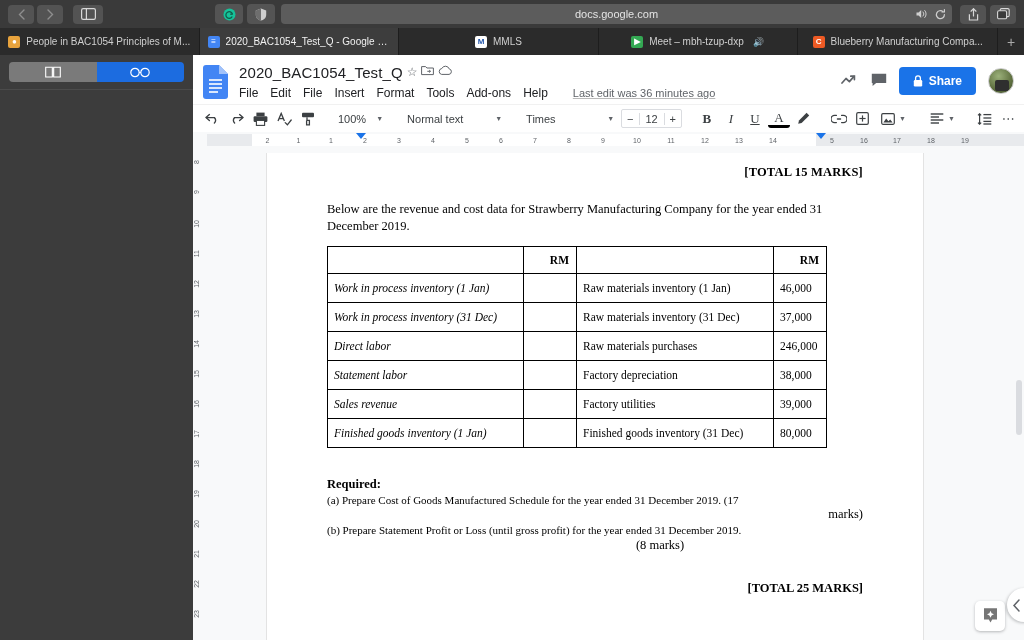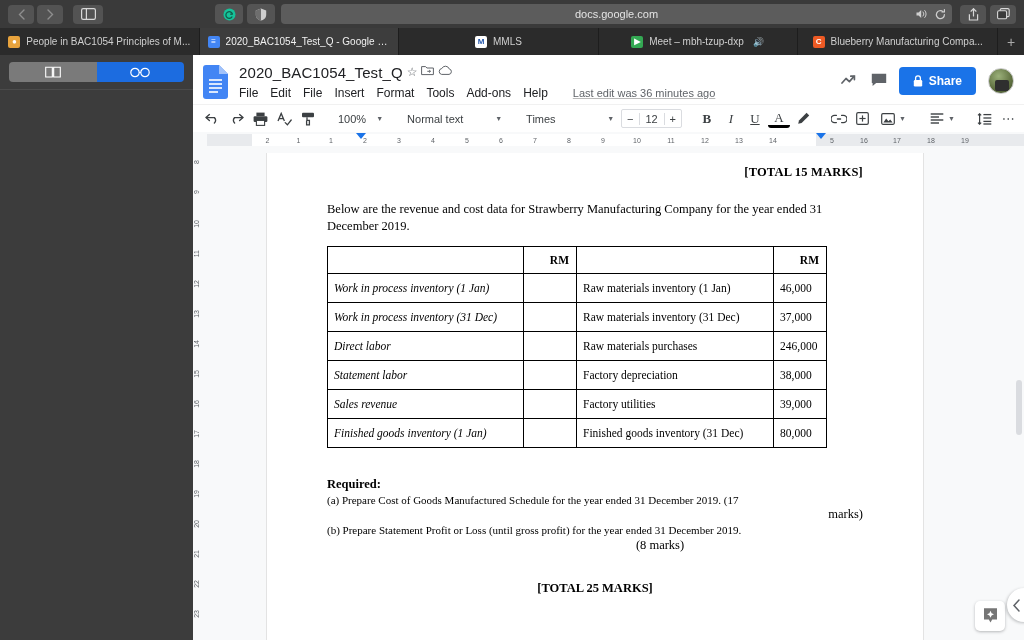--- a/index.html
+++ b/index.html
@@ -163,21 +163,21 @@
   td.c1 { width: 196px; padding-left: 11px; font-style: italic; }
   td.c2 { width: 53px; }
   td.c3 { width: 197px; padding-left: 9px; }
   td.c4 { width: 53px; text-align: left; padding-left: 6px; }
   tr.hdr td { font-weight: bold; text-align: right; height: 27px; padding-right: 7px; }
 
   .req-head { font-weight: bold; font-size: 12.5px; margin-top: 29px; }
   .req-line { font-size: 11px; margin-top: 1px; line-height: 1.3; }
   .req-right { text-align: right; font-size: 12.5px; }
   .req-center { text-align: center; font-size: 12.5px; padding-left: 130px; }
-  .doc-total-bottom { text-align: center; font-weight: bold; font-size: 12.5px; margin-top: 28px; }
+  .doc-total-bottom { text-align: right; font-weight: bold; font-size: 12.5px; margin-top: 28px; }
 
   .explore-btn { position: absolute; right: 19px; bottom: 9px; width: 30px; height: 30px;
     background: #fff; border-radius: 5px; box-shadow: 0 1px 3px rgba(60,64,67,.35);
     display: flex; align-items: center; justify-content: center; }
   .side-chevron { position: absolute; right: -9px; bottom: 18px; width: 26px; height: 34px;
     background: #fff; border-radius: 18px 0 0 18px; box-shadow: -1px 1px 3px rgba(60,64,67,.3);
     display: flex; align-items: center; padding-left: 5px; color: #5f6368; font-size: 12px; }
   .vscroll { position: absolute; right: 2px; top: 232px; width: 6px; height: 55px;
     background: #dadce0; border-radius: 3px; }
 </style>

